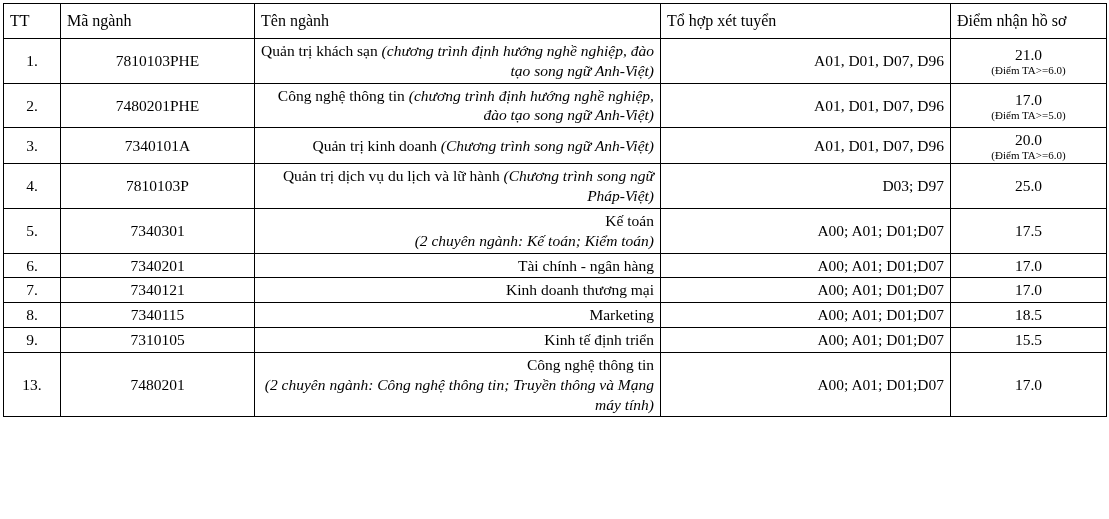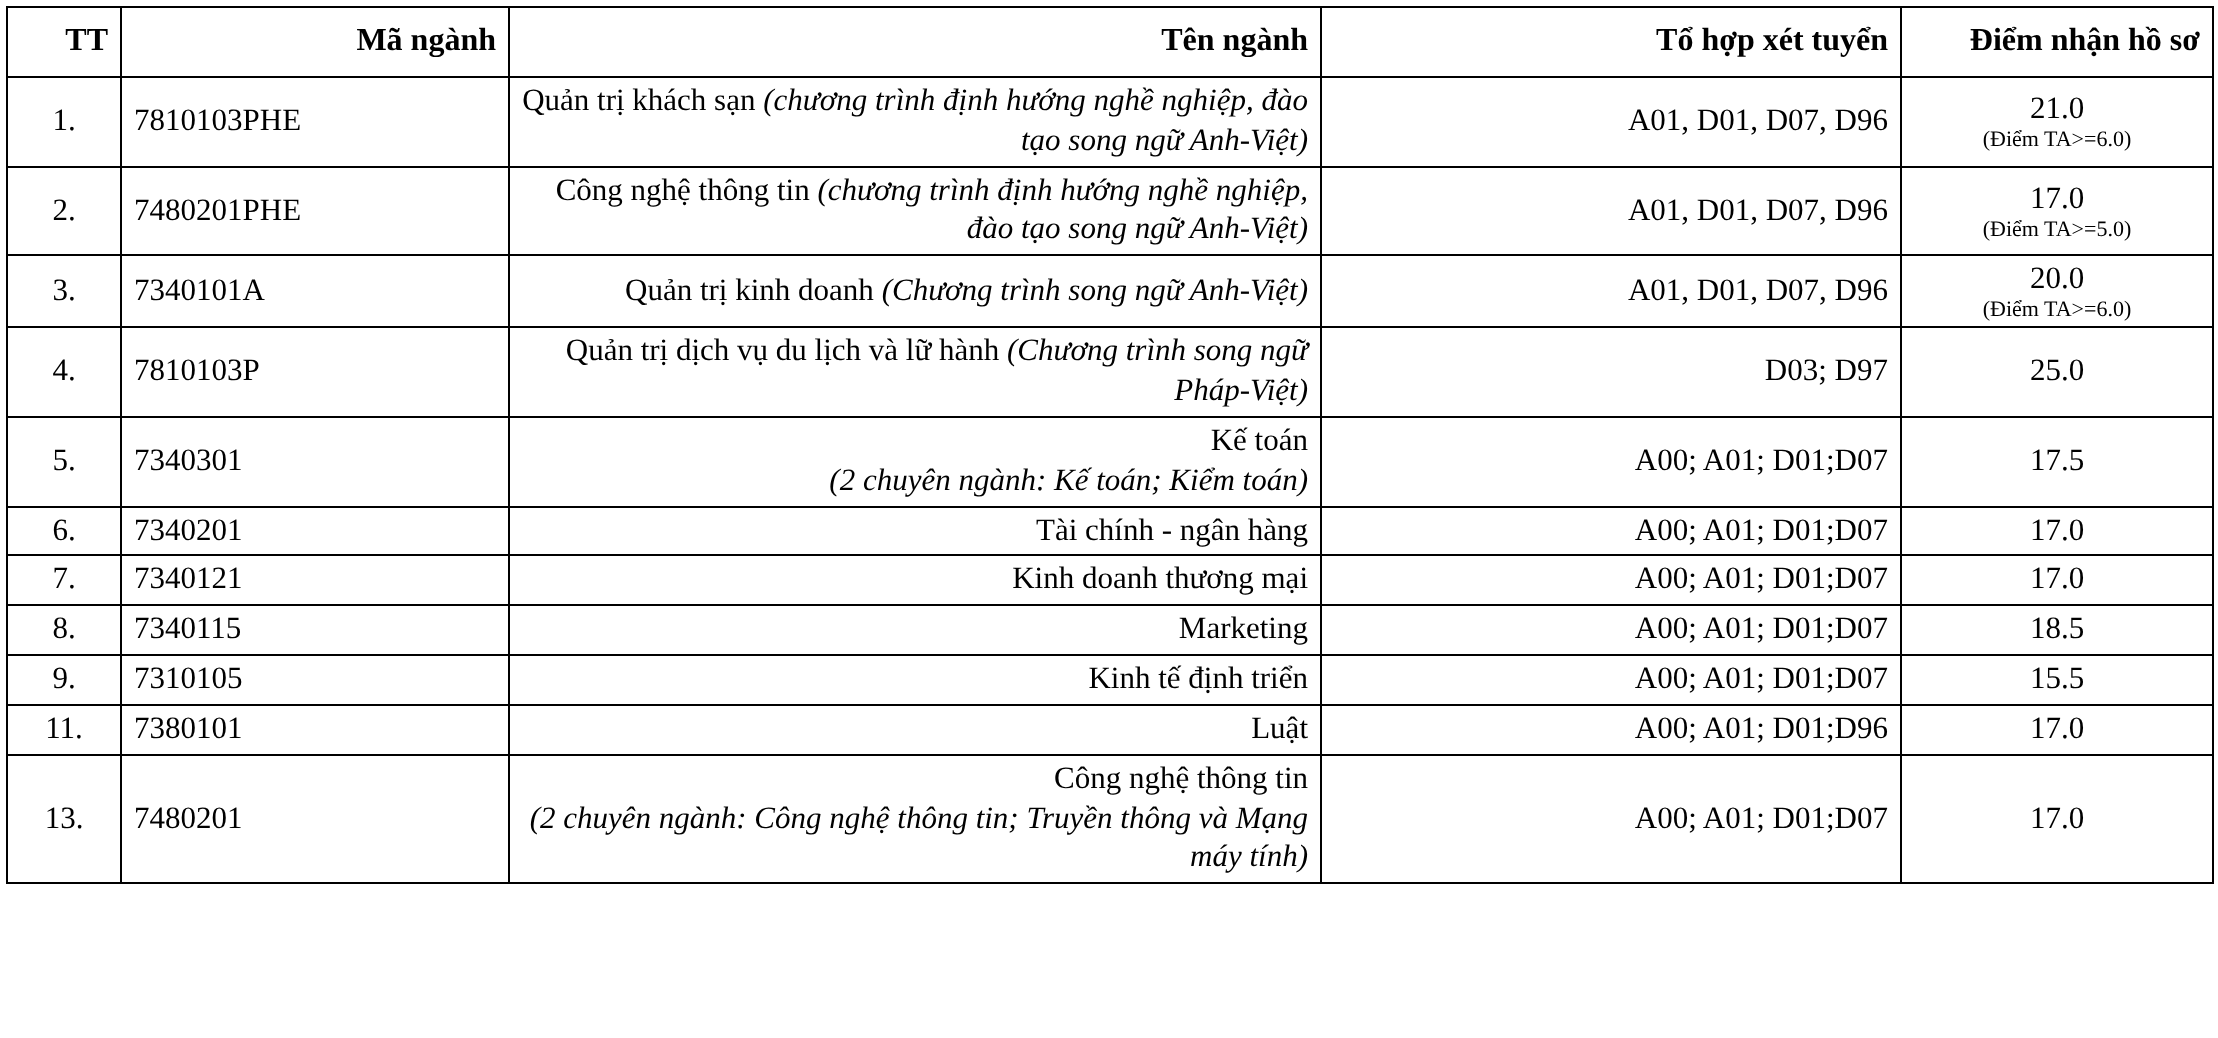--- a/index.html
+++ b/index.html
@@ -22,34 +22,34 @@
   }
   table.admissions th,
   table.admissions td {
     border: 1px solid #000000;
     padding: 2px 6px;
     font-size: 15.5px;
     line-height: 1.28;
     vertical-align: middle;
   }
   table.admissions thead th {
-    font-weight: bold;
-    text-align: right;
+    font-weight: normal;
+    text-align: left;
     height: 30px;
     font-size: 16px;
   }
   
   col.c-tt      { width: 57px; }
   col.c-code    { width: 194px; }
   col.c-name    { width: 406px; }
   col.c-combo   { width: 290px; }
   col.c-score   { width: 156px; }
 
   td.tt    { text-align: center; }
-  td.code  { text-align: left; font-family: Liberation Serif, serif; }
+  td.code  { text-align: center; font-family: Liberation Serif, serif; }
   td.name  { text-align: right; }
   td.combo { text-align: right; }
   td.score { text-align: center; }
 
   .ital { font-style: italic; }
   .score-main { display: block; }
   .score-note {
     display: block;
     font-size: 11px;
     line-height: 1.1;
@@ -156,29 +156,20 @@
       <tr>
         <td class="tt">9.</td>
         <td class="code">7310105</td>
         <td class="name"><span>Kinh tế định triển</span></td>
         <td class="combo">A00; A01; D01;D07</td>
         <td class="score">
           <span class="score-main">15.5</span>
         </td>
       </tr>
       <tr>
-        <td class="tt">11.</td>
-        <td class="code">7380101</td>
-        <td class="name"><span>Luật</span></td>
-        <td class="combo">A00; A01; D01;D96</td>
-        <td class="score">
-          <span class="score-main">17.0</span>
-        </td>
-      </tr>
-      <tr>
         <td class="tt">13.</td>
         <td class="code">7480201</td>
         <td class="name"><span>Công nghệ thông tin</span><span class="ital nm-line">(2 chuyên ngành: Công nghệ thông tin; Truyền thông và Mạng máy tính)</span></td>
         <td class="combo">A00; A01; D01;D07</td>
         <td class="score">
           <span class="score-main">17.0</span>
         </td>
       </tr>
     </tbody>
 </table>

